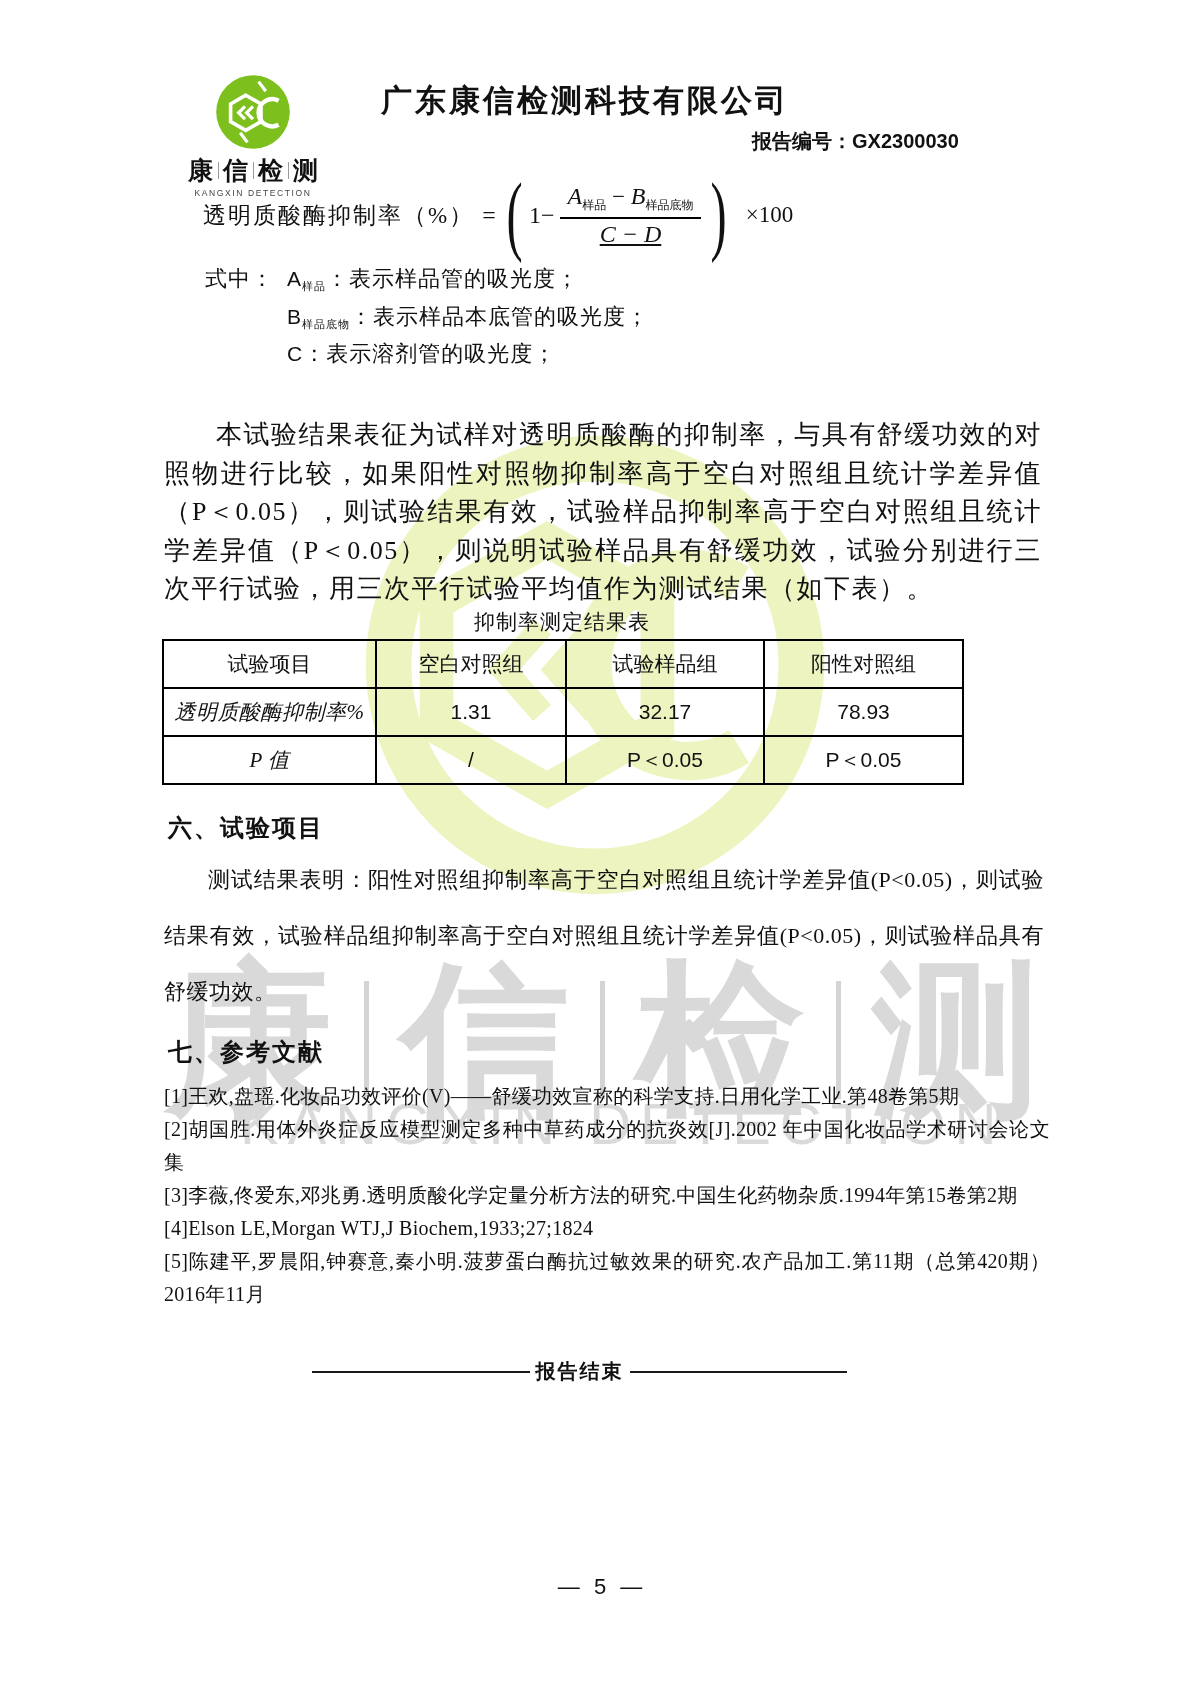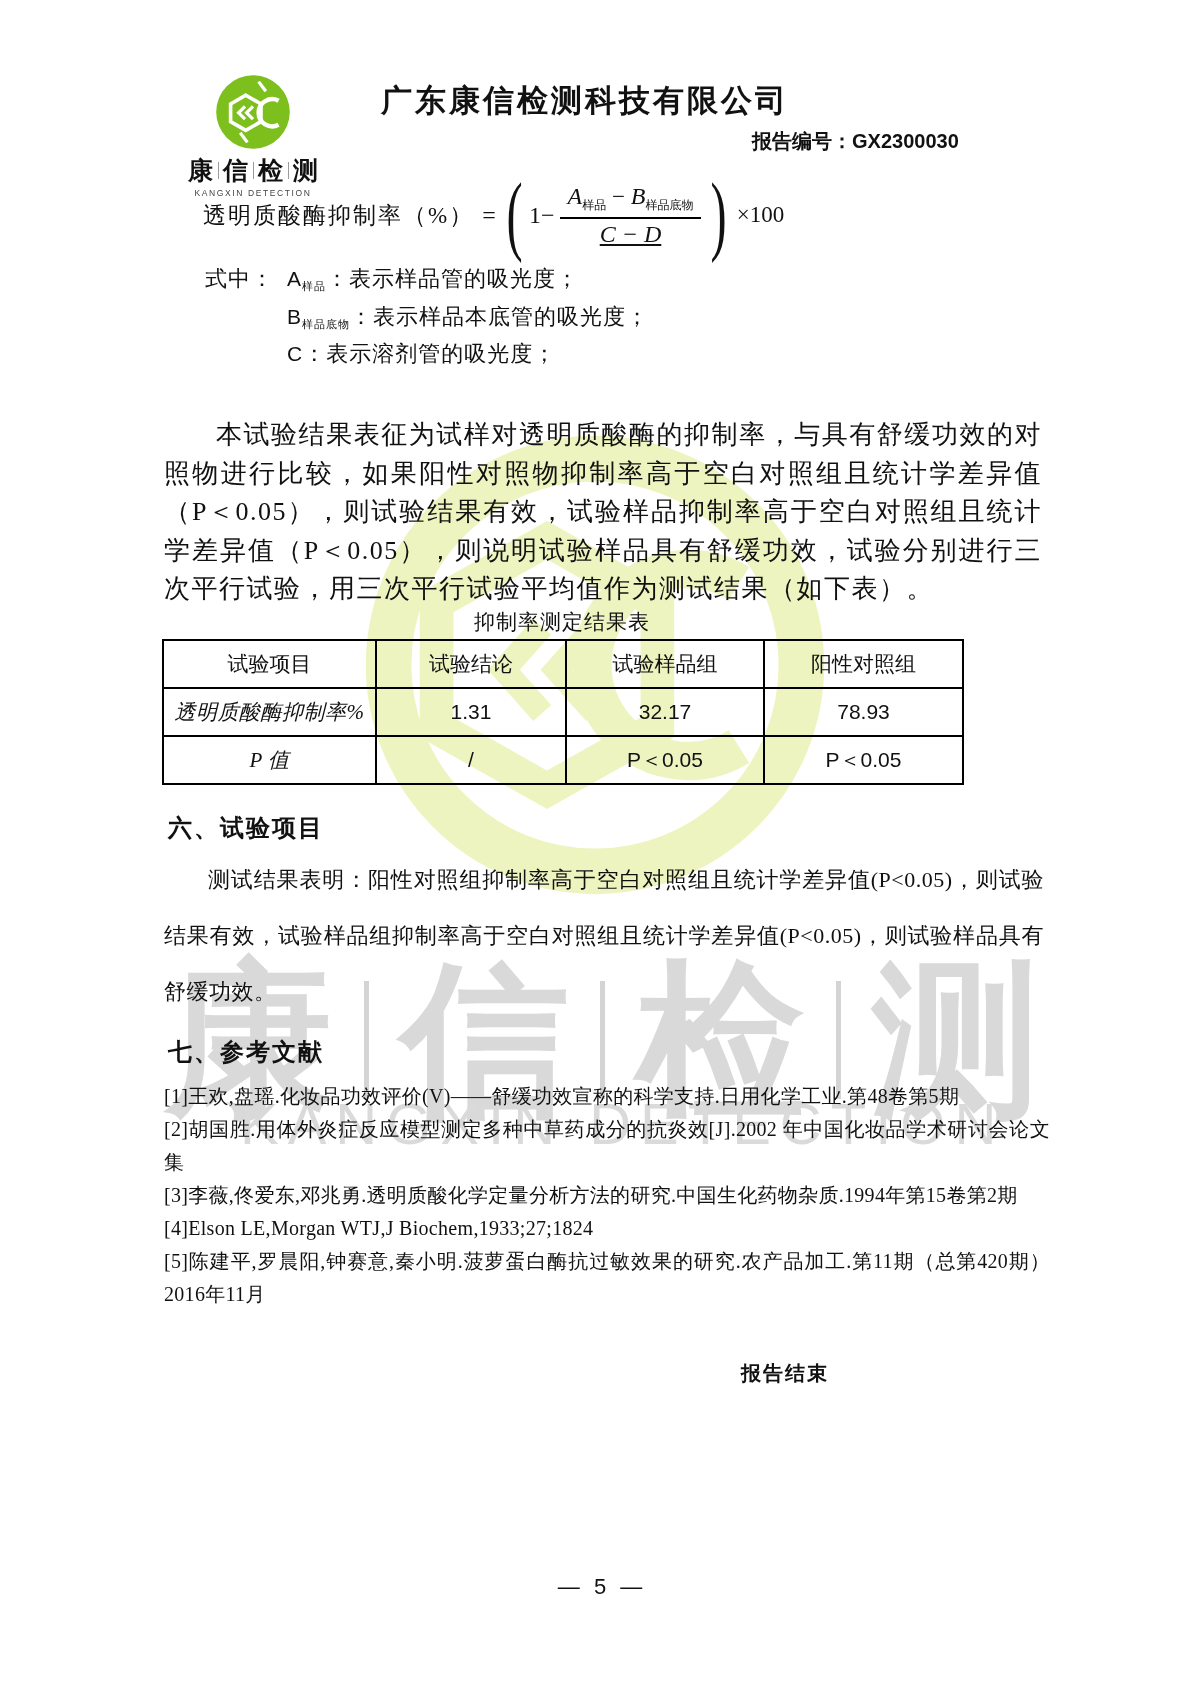--- a/index.html
+++ b/index.html
@@ -38,21 +38,21 @@
   .f-lhs { letter-spacing:2px; }
   .f-eq { margin:0 4px 0 8px; font-size:24px; }
   .paren { font-size:88px; font-weight:normal; line-height:76px;
     transform:scaleX(.55); transform-origin:center; }
   .f-one { font-size:24px; margin:0 2px 0 0; }
   .frac { display:inline-flex; flex-direction:column; align-items:center; margin:0 3px; }
   .frac .num { padding:0 8px 3px 8px; border-bottom:2px solid #000; white-space:nowrap; }
   .frac .den { padding-top:2px;text-decoration:underline; }
   .vit { font-style:italic; font-size:24px; }
   .sub { font-size:12px; vertical-align:-5px; letter-spacing:0; }
-  .f-times { font-size:23px; margin-left:3px; }
+  .f-times { font-size:23px; margin-left:12px; }
   
   .defs { position:absolute; left:205px; top:264px; font-size:22px; }
   .def-row { display:flex; align-items:baseline; height:37.5px; letter-spacing:1px; }
   .def-lead { width:82px; }
   .def-sym { font-family:"Liberation Sans", sans-serif; font-size:21px; }
   .def-sub { font-size:11px; vertical-align:-4px; }
   
   .body-par { position:absolute; left:164px; top:416px; width:878px;
     font-size:26px; line-height:38.5px; text-align:justify; text-indent:2em; letter-spacing:1.5px; }
   
@@ -71,22 +71,22 @@
   
   .sec-head { position:absolute; left:168px; font-size:24px; font-weight:bold; letter-spacing:2px; }
   .sec6 { top:812px; }
   .sec7 { top:1036px; }
   .concl { position:absolute; left:164px; top:852px; width:880px;
     font-size:22px; line-height:56px; text-align:justify; text-indent:2em; letter-spacing:0.5px; }
   .refs { position:absolute; left:164px; top:1080px; width:886px;
     font-size:20px; line-height:33px; letter-spacing:0.3px; }
   .refs p { margin:0; text-align:justify; }
   
-  .end-line { position:absolute; left:300px; top:1358px; width:535px;
-    display:flex; align-items:flex-end;flex-direction:column; }
+  .end-line { position:absolute; left:312px; top:1358px; width:535px;
+    display:flex; align-items:center; }
   .end-line .rule { flex:1; border-top:2.5px solid #1a1a1a; }
   .end-line .lbl { padding:0 6px; font-size:20px; font-weight:bold; letter-spacing:2px; }
   .page-num { position:absolute; left:0; top:1574px; width:100%; text-align:center;
     font-family:"Liberation Sans", sans-serif; font-size:22px; letter-spacing:4px; }
 </style>
 </head>
 <body>
 
 <div class="page">
 
@@ -179,21 +179,21 @@
     <table class="results">
       <colgroup>
           <col class="c0">
           <col class="c1">
           <col class="c2">
           <col class="c3">
         </colgroup>
       <tbody>
         <tr>
           <td>试验项目</td>
-          <td>试验结论</td>
+          <td>空白对照组</td>
           <td>试验样品组</td>
           <td>阳性对照组</td>
         </tr>
         <tr>
           <td class="cell-label">透明质酸酶抑制率%</td>
           <td class="cell-num">1.31</td>
           <td class="cell-num">32.17</td>
           <td class="cell-num">78.93</td>
         </tr>
         <tr>

